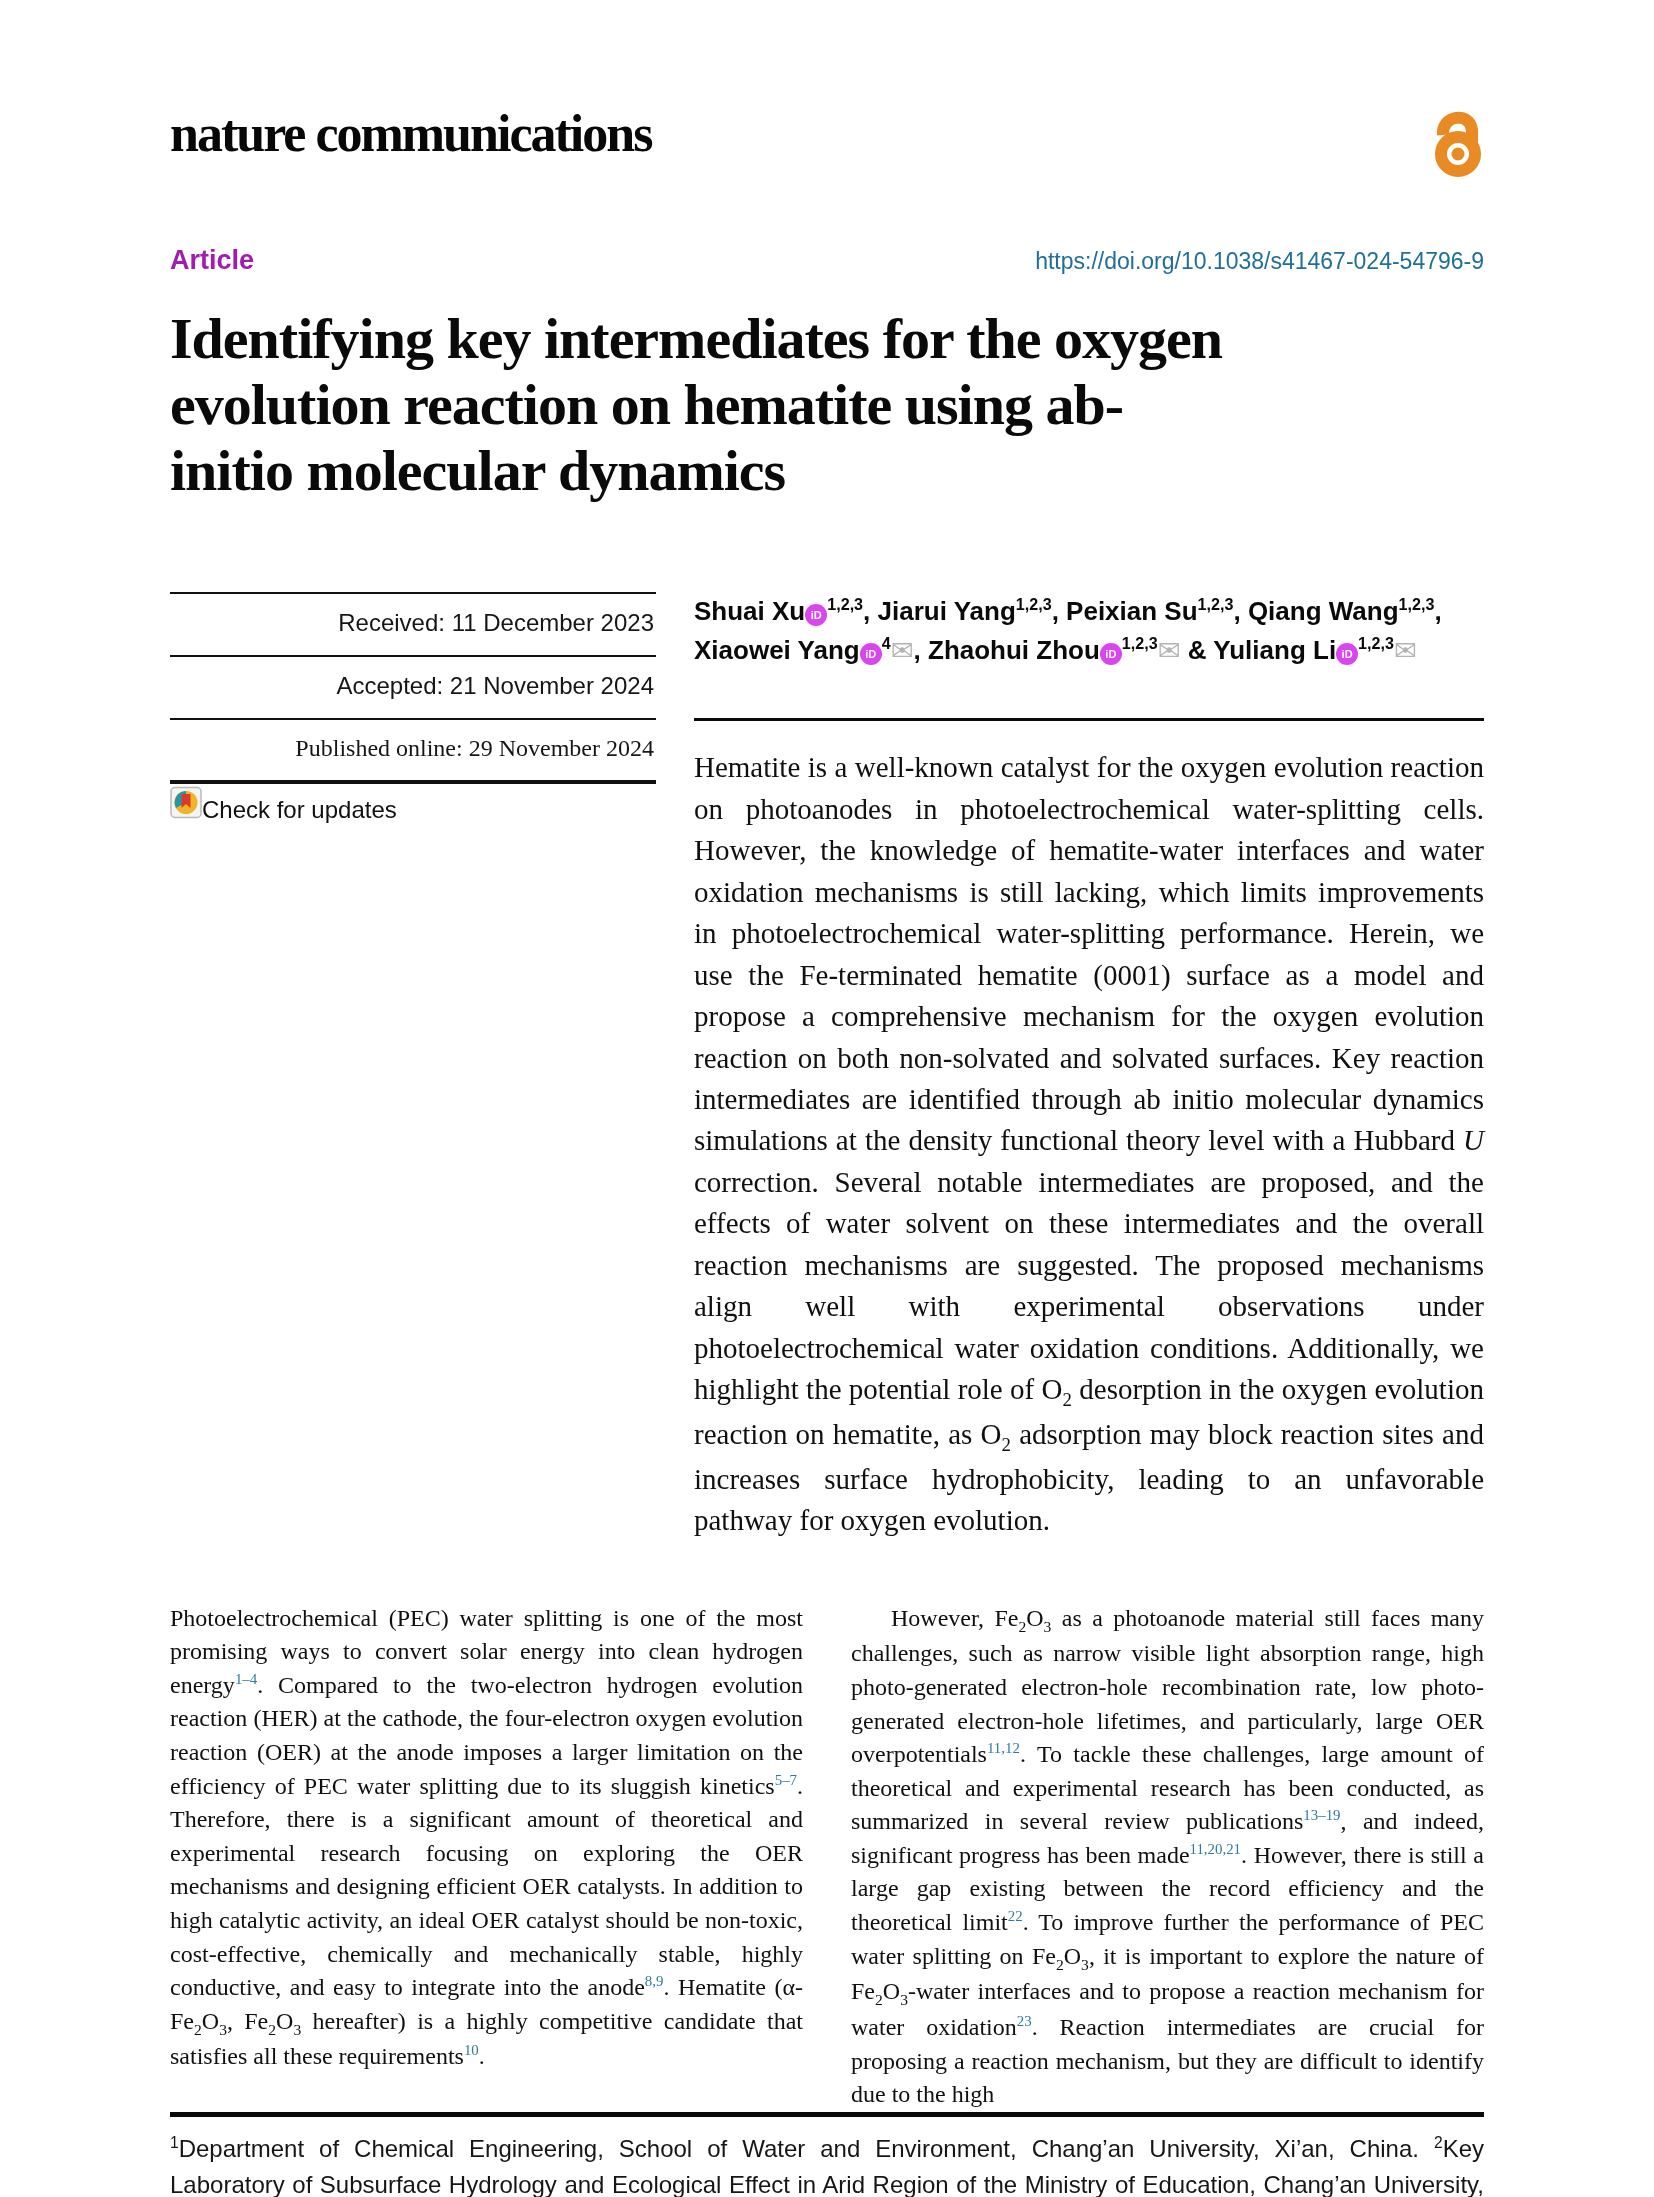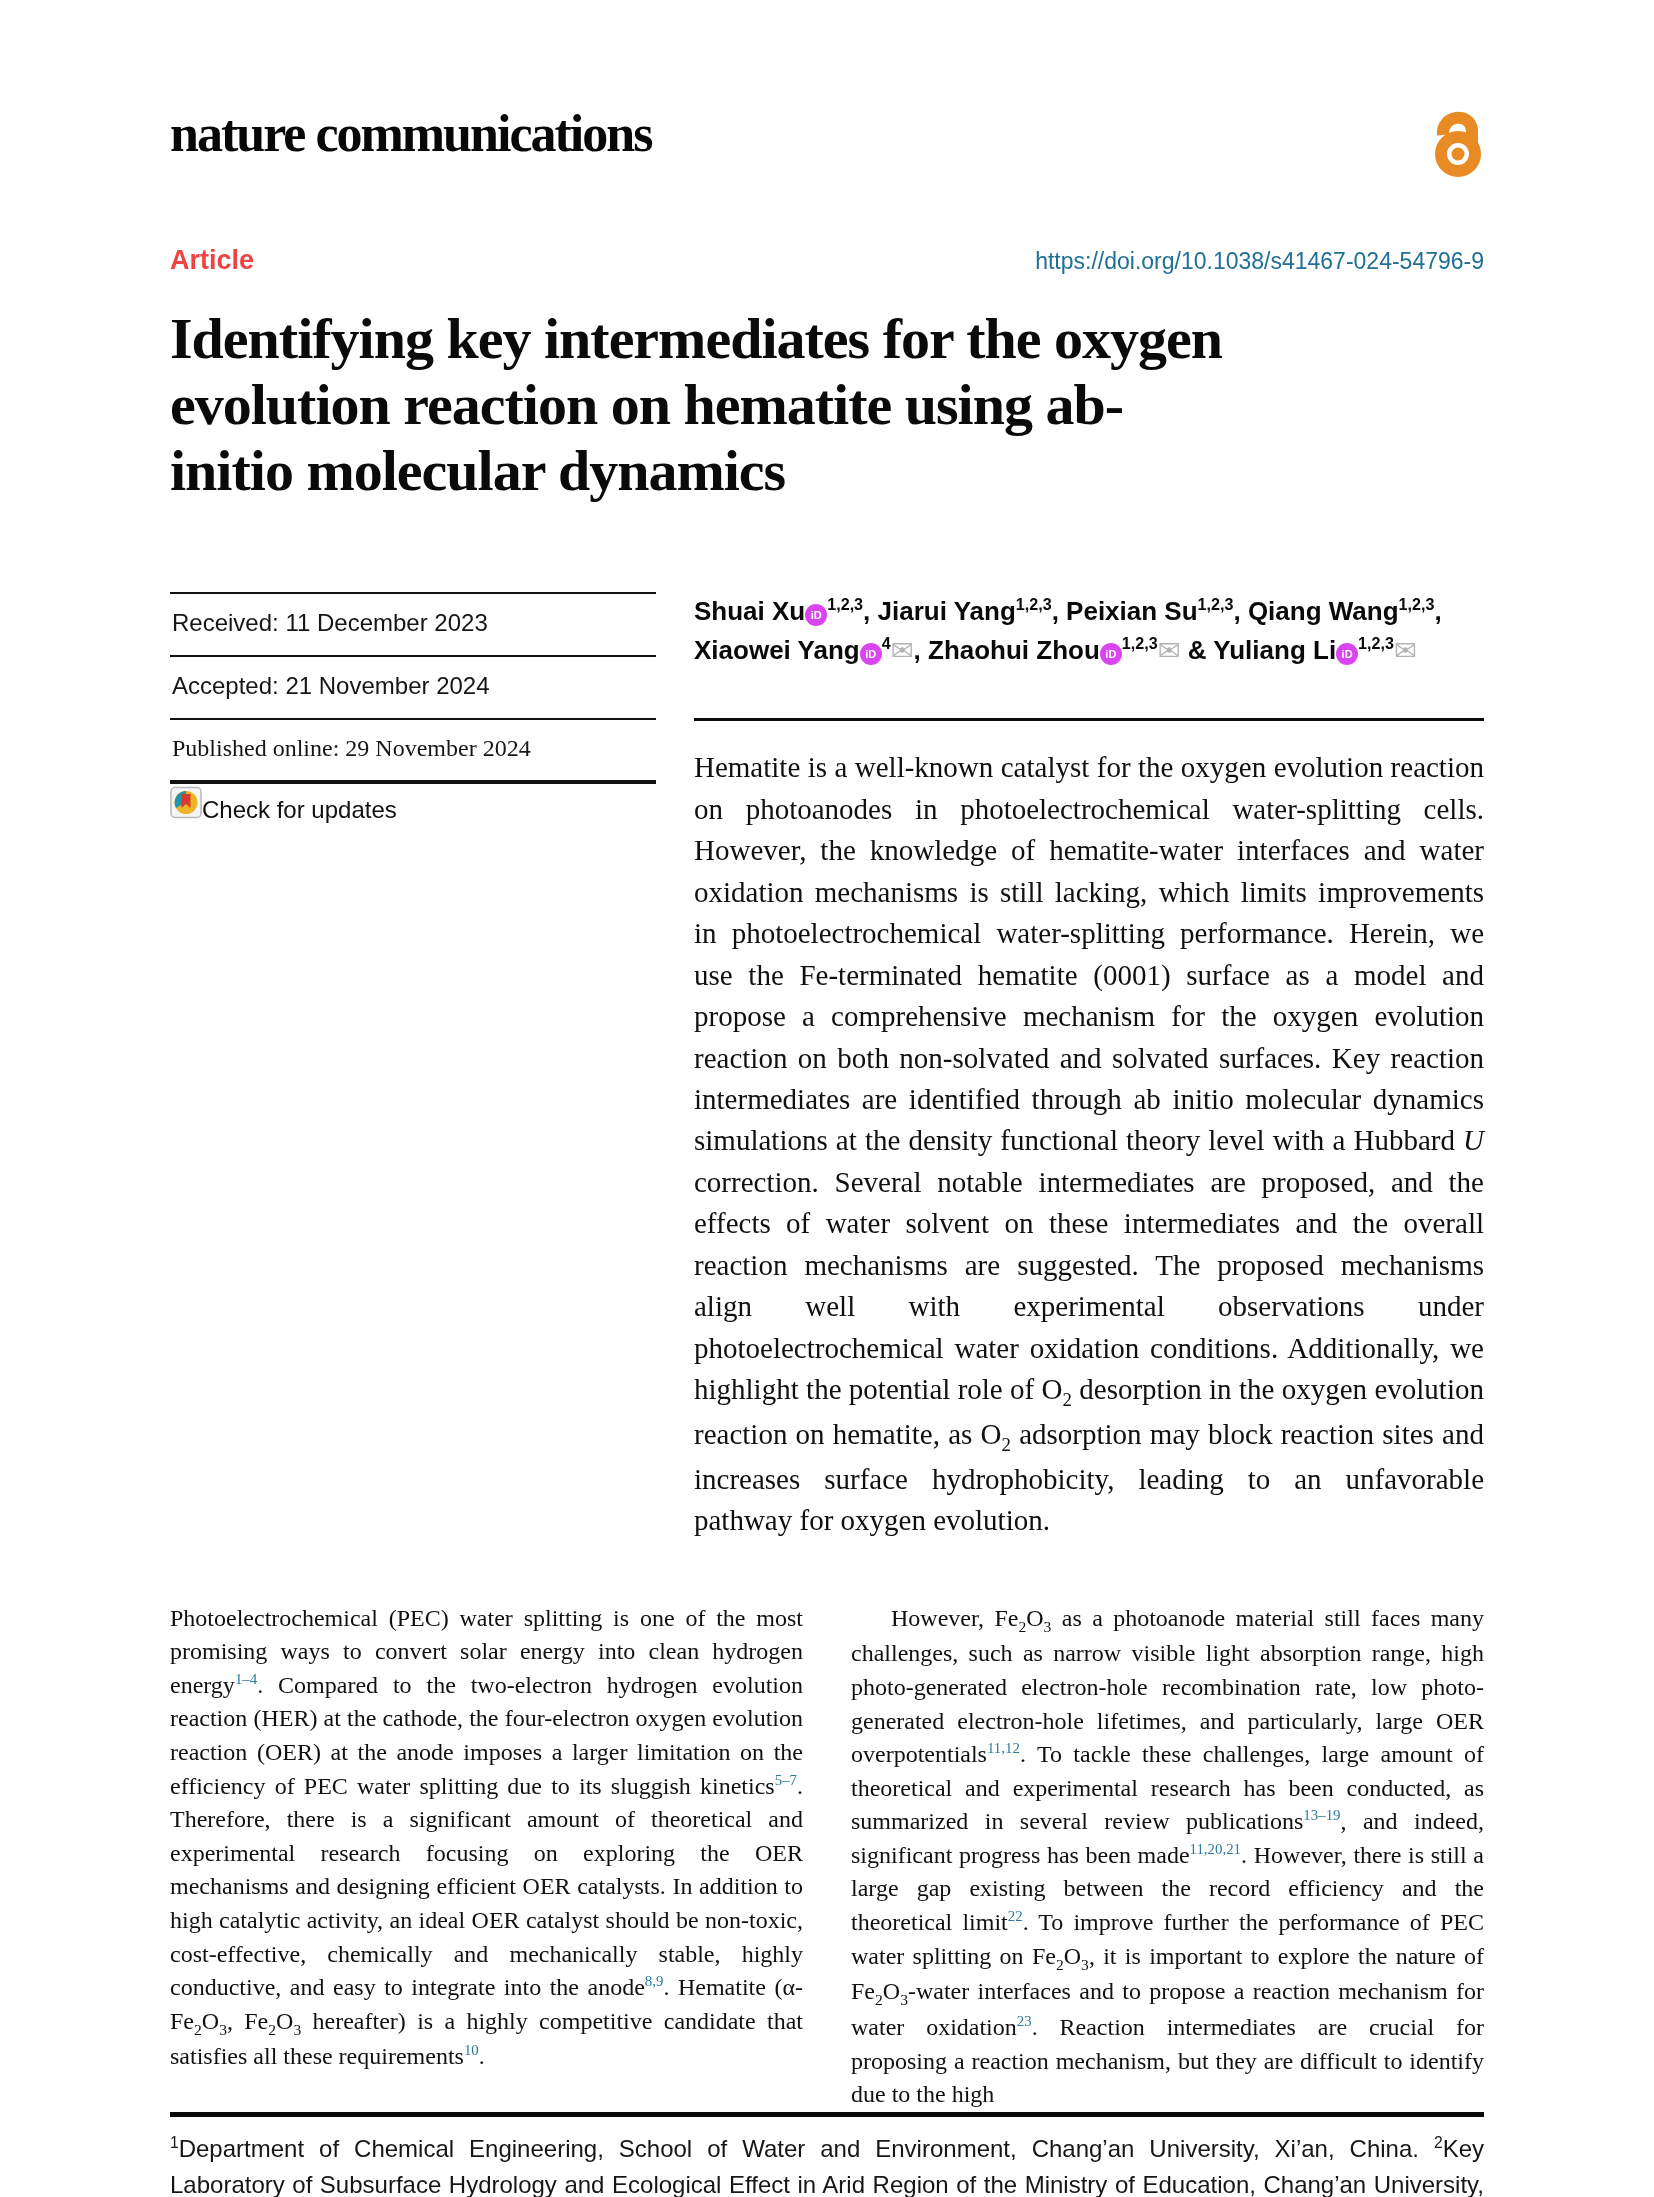--- a/index.html
+++ b/index.html
@@ -16,33 +16,33 @@
   .bar-red { margin-top:93px; height:12px; background:#e5352b; width:100%; }
   .masthead { display:flex; justify-content:space-between; align-items:flex-start; }
   .journal-logo {
     margin-top:14px;
     font-family:"Liberation Serif", serif; font-weight:700;
     font-size:52px; letter-spacing:-2px; color:#070707; line-height:1.05;
   }
   .oa-icon { margin-top:10px; }
   
   .kicker-row { margin-top:64px; display:flex; justify-content:space-between; align-items:baseline; }
-  .kicker { font-size:27px; font-weight:700; color:#ef4444; }
+  .kicker { font-size:27px; font-weight:700; color:#a21caf; }
   .doi { font-size:23px; color:#1f6f96; text-decoration:none; }
   .rule-heavy { margin-top:14px; height:4px; background:#0a0a0a; width:100%; }
   
   .title {
     margin-top:16px;
     font-family:"Liberation Serif", serif; font-weight:700;
     font-size:58px; line-height:1.14; letter-spacing:-1px; color:#0a0a0a;
   }
   
   .meta-section { margin-top:88px; display:flex; gap:38px; }
   .dates-col { width:486px; flex:0 0 486px; }
-  .date-row { border-top:2px solid #111; padding:15px 2px 18px 2px; font-size:24px; color:#161616; }
+  .date-row { border-top:2px solid #111; padding:15px 2px 18px 2px; font-size:24px; color:#161616;text-align:right; }
   .date-row.serif { font-family:"Liberation Serif", serif; }
   .dates-end { border-top:4px solid #111; }
   .check-updates { display:inline-flex; align-items:flex-end; gap:0; cursor:pointer; }
   .check-updates .label { font-size:24px; color:#111; }
   .right-col { flex:1 1 auto; min-width:0; }
   .authors {
     font-size:26px; font-weight:700; line-height:1.5; color:#0a0a0a;
   }
   .authors sup { font-size:0.62em; font-weight:700; }
   .orcid {

